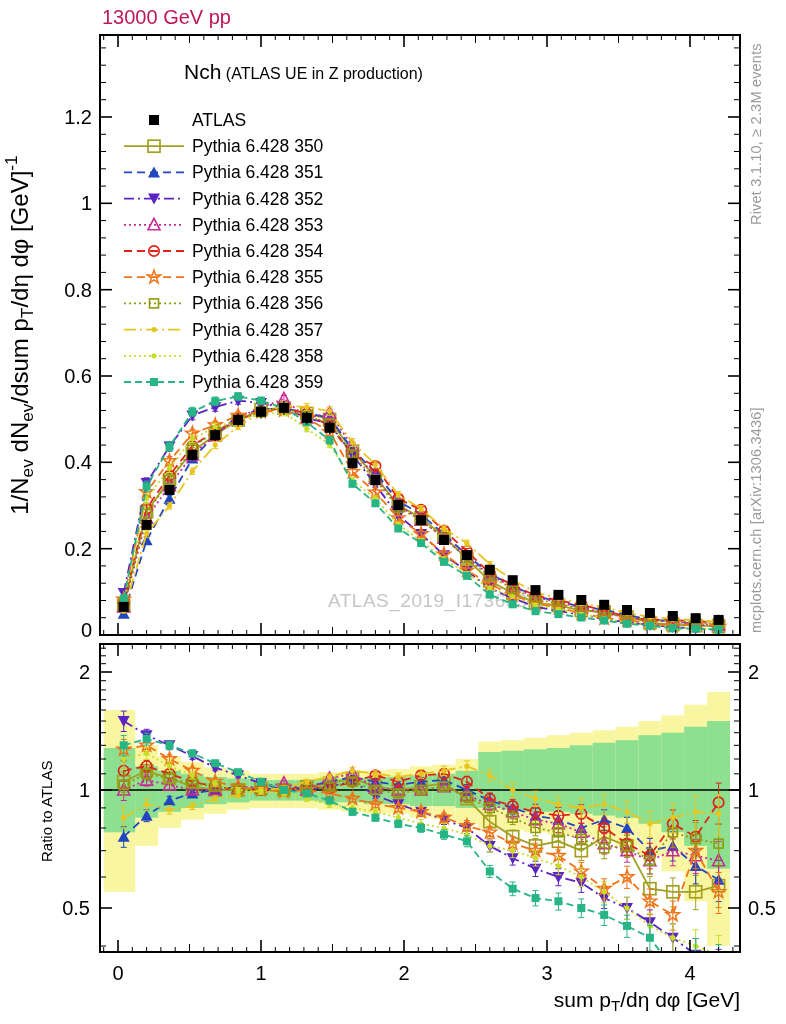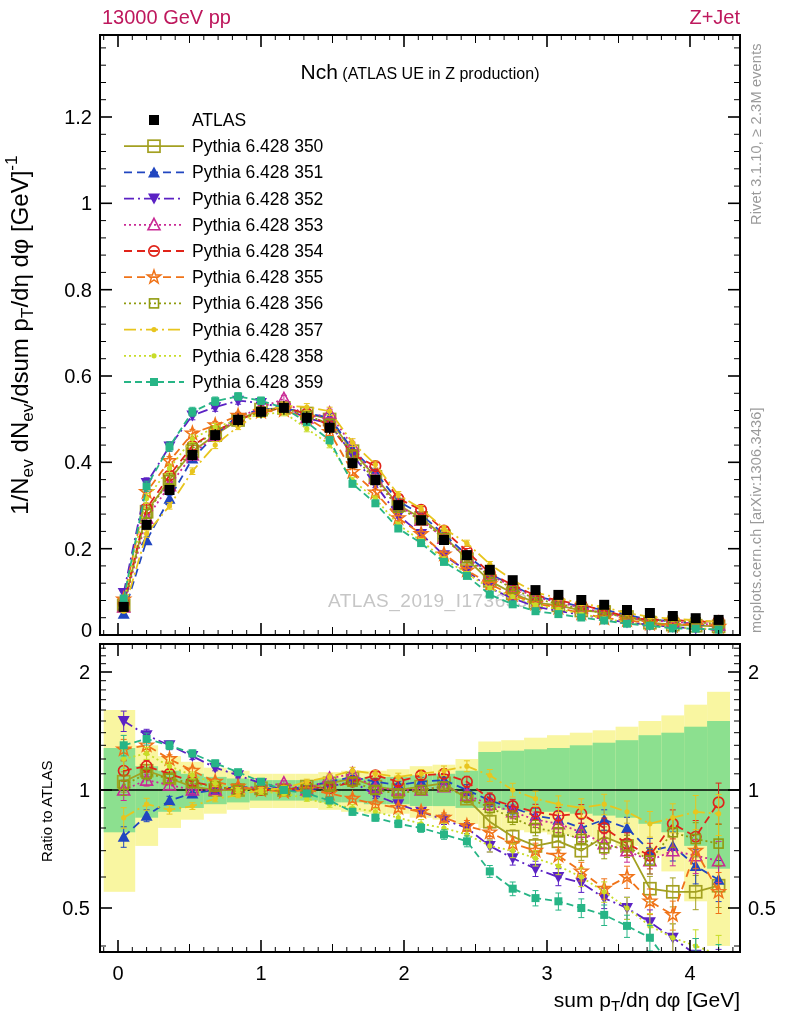--- a/index.html
+++ b/index.html
@@ -1117,21 +1117,20 @@
         </g>
         <g>
           <line x1="124" y1="382.0" x2="184" y2="382.0" stroke="#27b586" stroke-width="1.8" stroke-dasharray="7,4"></line>
           <rect x="150" y="378" width="8" height="8" fill="#27b586"></rect>
           <text x="192" y="388.0" font-size="17.5">Pythia 6.428 359</text>
         </g>
       </g>
     </svg>
 
   <div class="abs hdr over" style="left:102px;top:6px;">13000 GeV pp</div>
-  <div class="abs hdr over" style="left:560px;top:6px;width:180px;text-align:right;">Z+Jet</div>
 
-  <div class="abs over" style="left:200px;top:60px;width:440px;text-align:center;"><span class="title-main">Nch</span>&nbsp;<span class="title-sub">(ATLAS UE in Z production)</span></div>
+  <div class="abs over" style="left:184px;top:60px;width:440px;text-align:left;"><span class="title-main">Nch</span>&nbsp;<span class="title-sub">(ATLAS UE in Z production)</span></div>
 
   <div class="abs vtext note over" style="left:748px;top:225px;">Rivet 3.1.10, ≥ 2.3M events</div>
   <div class="abs vtext note over" style="left:748px;top:633px;">mcplots.cern.ch [arXiv:1306.3436]</div>
 
   <div class="abs vtext over" style="left:38px;top:862px;font-size:15px;">Ratio to ATLAS</div>
 </div>
 
 </body></html>

